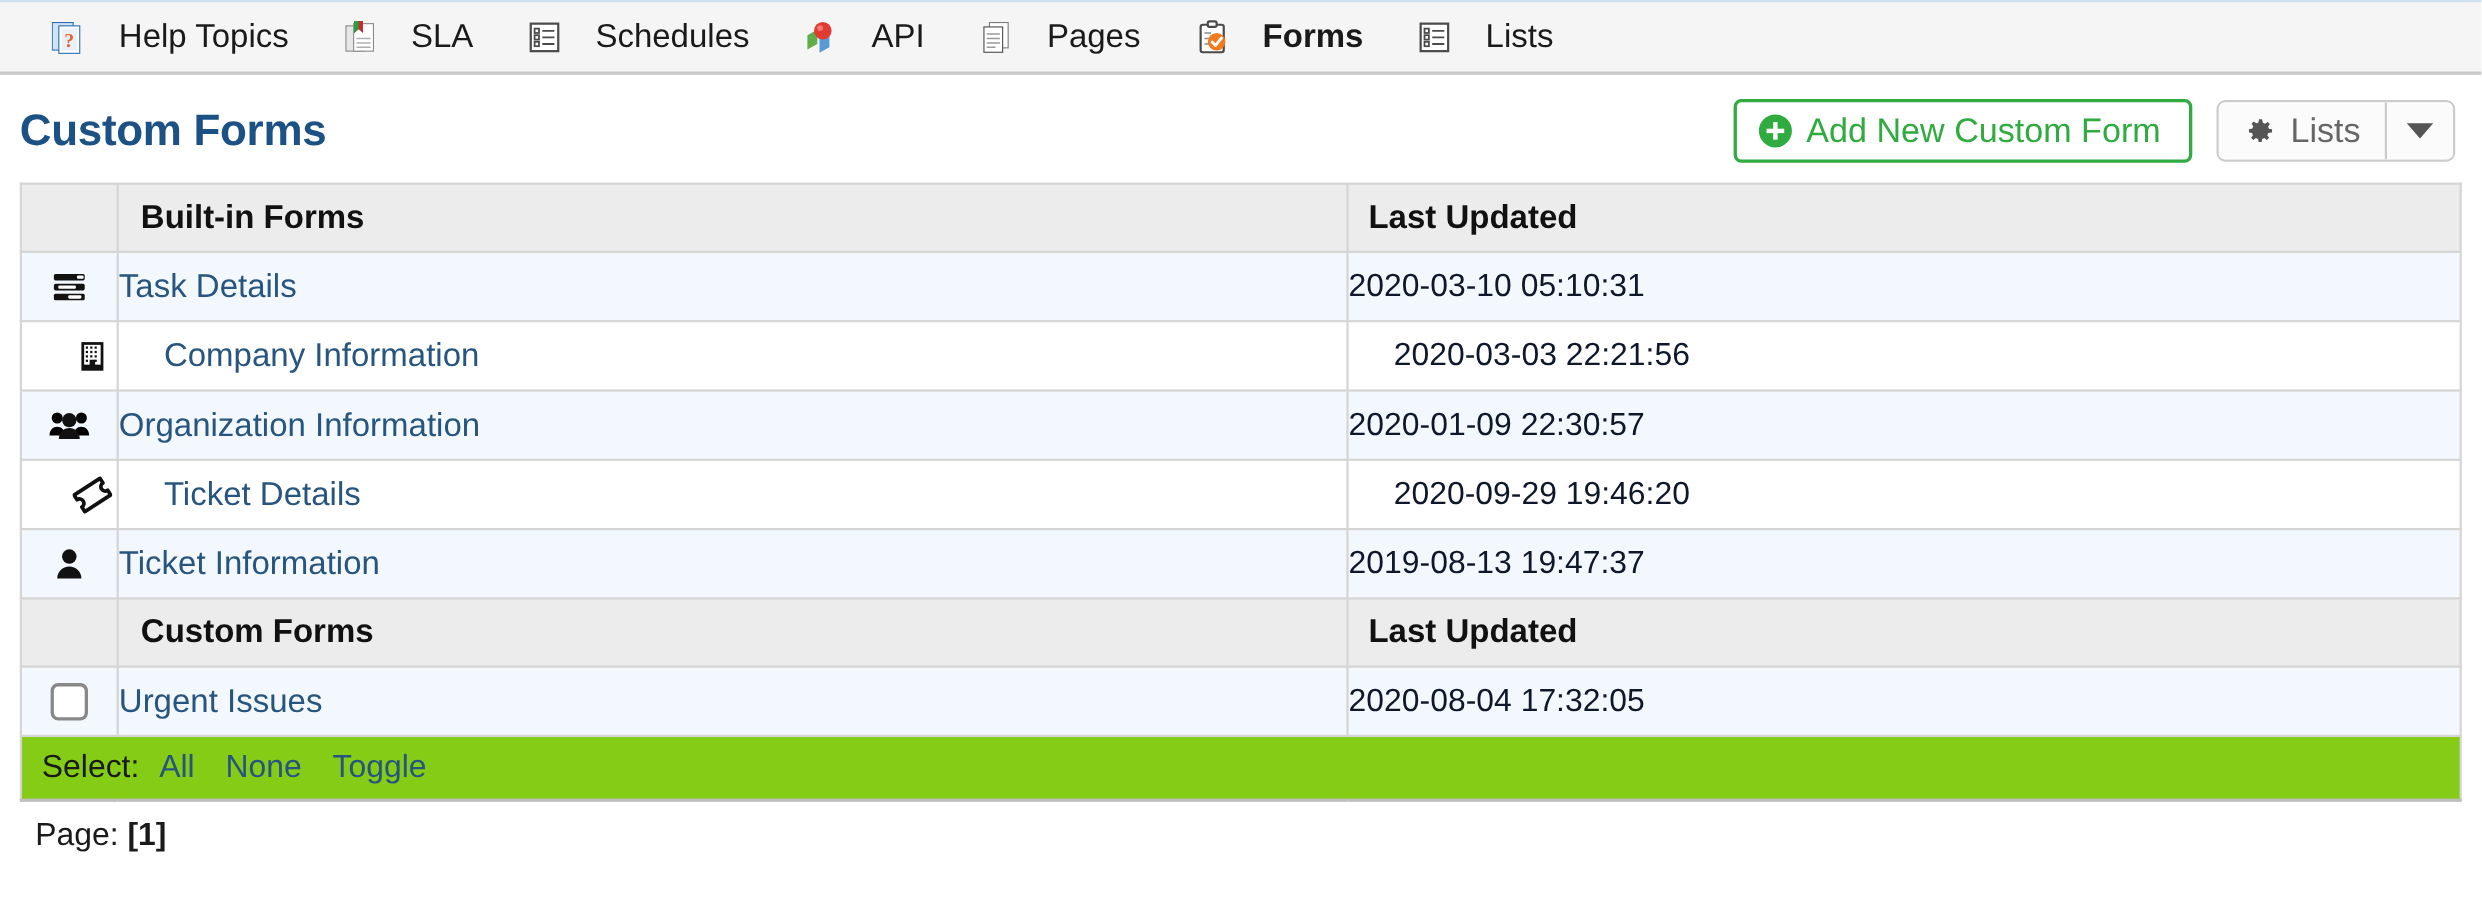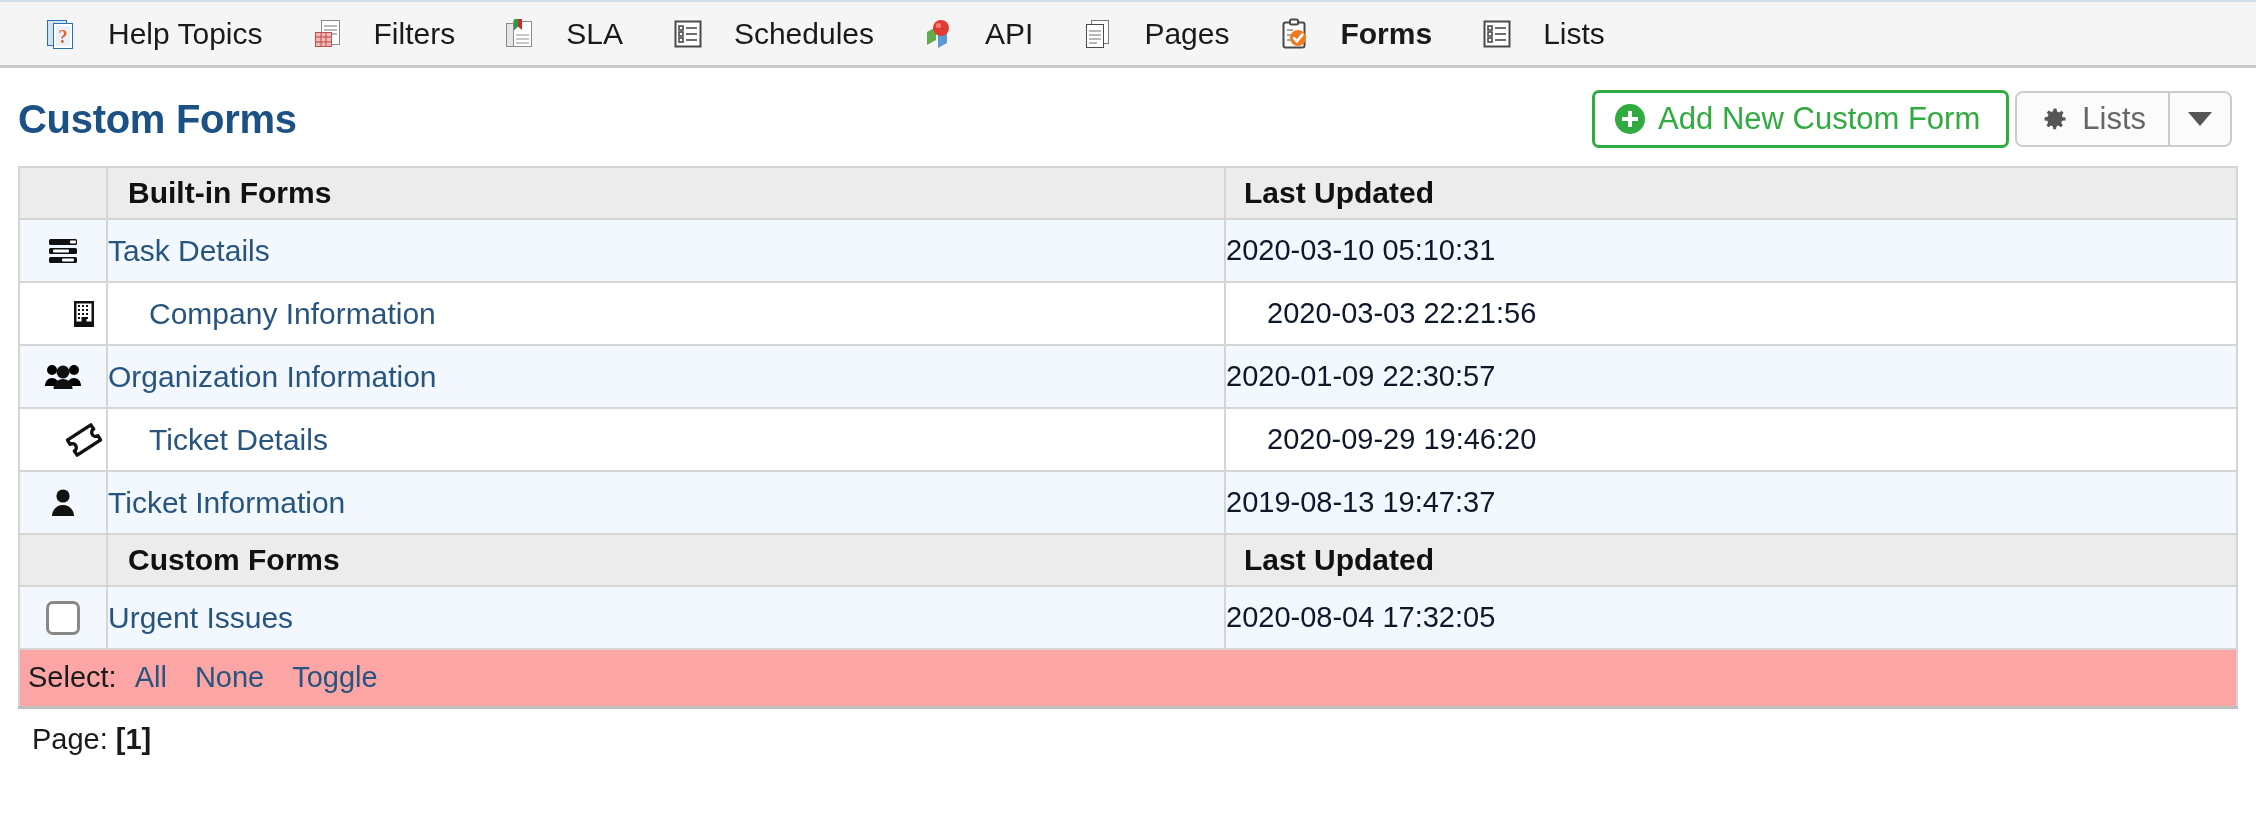--- a/index.html
+++ b/index.html
@@ -64,21 +64,21 @@
     align-items: center;
     gap: 13px;
     border: 3px solid #2fab3f;
     border-radius: 7px;
     background: #ffffff;
     color: #2fab3f;
     font-size: 31px;
     padding: 10px 26px 11px 20px;
     cursor: pointer;
     line-height: 1;
-    margin-right: 6px;
+    margin-right: 22px;
     white-space: nowrap;
   }
   .plus-circle {
     width: 30px; height: 30px; border-radius: 50%;
     background: #2fab3f;
     position: relative;
     flex: 0 0 auto;
   }
   .plus-circle::before, .plus-circle::after {
     content: ""; position: absolute; background: #ffffff;
@@ -127,21 +127,21 @@
     border: 2px solid #d5d5d5;
     padding: 0;
     vertical-align: middle;
   }
   col.c-ico  { width: 88px; }
   col.c-name { width: 1118px; }
   col.c-date { width: auto; }
 
   thead th, tr.section-head td {
     background: #ececec;
-    height: 52px;
+    height: 62px;
     font-size: 30px;
     font-weight: bold;
     color: #111111;
     text-align: left;
   }
   thead th.h-name, tr.section-head td.h-name { padding-left: 20px; }
   thead th.h-date, tr.section-head td.h-date { padding-left: 18px; }
 
   tbody tr.datarow { height: 63px; }
   tbody tr.datarow.odd  td { background: #f2f8fd; margin-left: 40px; }
@@ -165,24 +165,24 @@
 
   .cb {
     width: 34px; height: 34px;
     border: 3px solid #888888;
     border-radius: 7px;
     background: #ffffff;
     cursor: pointer;
   }
 
   tr.selectbar td {
-    background: #fca5a5;
+    background: #84cc16;
     height: 58px;
     border-bottom: 3px solid #bfbfbf;
-    padding-left: 8px;
+    padding-left: 18px;
   }
   .selectbar-inner {
     display: flex; align-items: center; gap: 0; font-size: 29px; color: #1a1a1a;
   }
   .selectbar-inner .sel-label { margin-right: 18px; }
   .selectbar-inner a {
     color: #27557f; text-decoration: none; cursor: pointer; margin-right: 28px;
   }
 
   .pagebar {
@@ -200,38 +200,20 @@
   <div class="tab">
     <svg class="tab-ico" viewBox="0 0 30 32">
       <rect x="0.5" y="2.5" width="19" height="25" fill="#cfe3f5" stroke="#2a6fb0"></rect>
       <rect x="6.5" y="5.5" width="19" height="25" fill="#ffffff" stroke="#2a6fb0"></rect>
       <rect x="9" y="8" width="14" height="20" fill="#e8f1fa"></rect>
       <text x="16" y="25" font-size="18" font-weight="bold" fill="#e8622a" text-anchor="middle" font-family="Liberation Serif, serif">?</text>
     </svg>
     <span class="tab-label">Help Topics</span>
   </div>
 
-  <div class="tab">
-    <svg class="tab-ico" viewBox="0 0 30 32">
-      <rect x="8.5" y="2.5" width="18" height="24" fill="#ffffff" stroke="#8a8a8a"></rect>
-      <g stroke="#9a9a9a" stroke-width="1.4">
-        <line x1="11" y1="8" x2="24" y2="8"></line>
-          <line x1="11" y1="12" x2="24" y2="12"></line>
-        <line x1="11" y1="16" x2="24" y2="16"></line>
-      </g>
-      <rect x="2.5" y="14.5" width="16" height="14" fill="#f0b8b8" stroke="#c0504d"></rect>
-      <g stroke="#c0504d" stroke-width="1.1">
-        <line x1="2.5" y1="19" x2="18.5" y2="19"></line>
-          <line x1="2.5" y1="24" x2="18.5" y2="24"></line>
-        <line x1="8" y1="14.5" x2="8" y2="28.5"></line>
-          <line x1="13" y1="14.5" x2="13" y2="28.5"></line>
-      </g>
-    </svg>
-    <span class="tab-label">Filters</span>
-  </div>
 
   <div class="tab">
     <svg class="tab-ico" viewBox="0 0 30 32">
       <rect x="1.5" y="5.5" width="17" height="23" fill="#e6e6e6" stroke="#8a8a8a"></rect>
       <rect x="8.5" y="3.5" width="18" height="25" fill="#ffffff" stroke="#8a8a8a"></rect>
       <g stroke="#b0b0b0" stroke-width="1.4">
         <line x1="11" y1="17" x2="24" y2="17"></line>
           <line x1="11" y1="21" x2="24" y2="21"></line>
         <line x1="11" y1="25" x2="24" y2="25"></line>
       </g>

